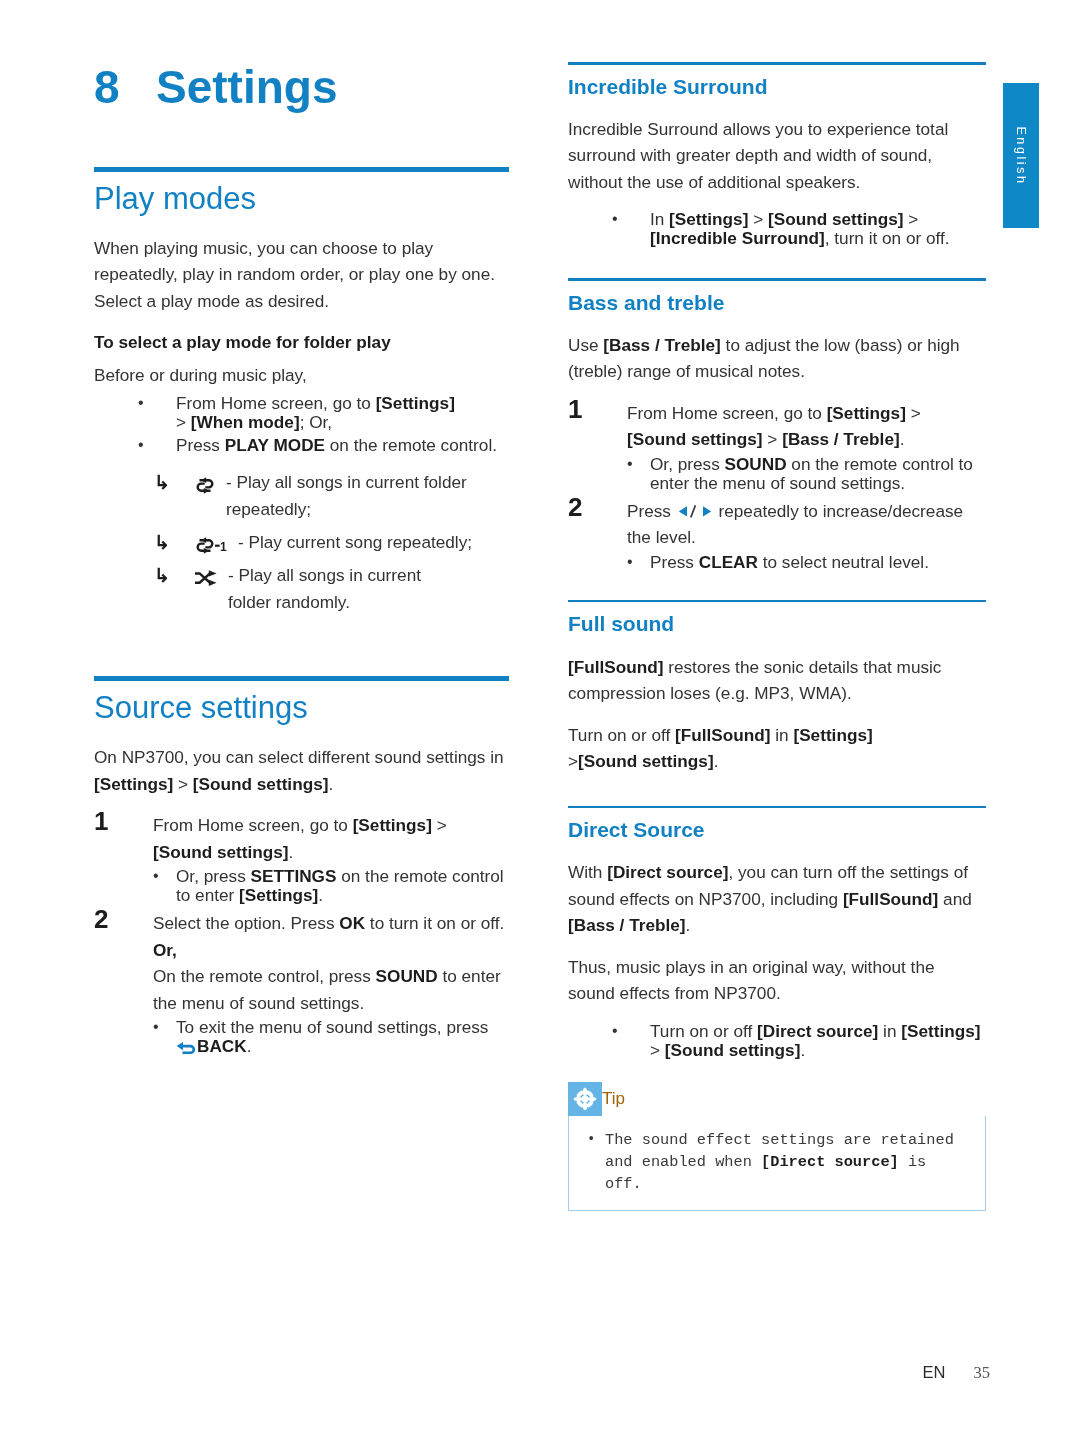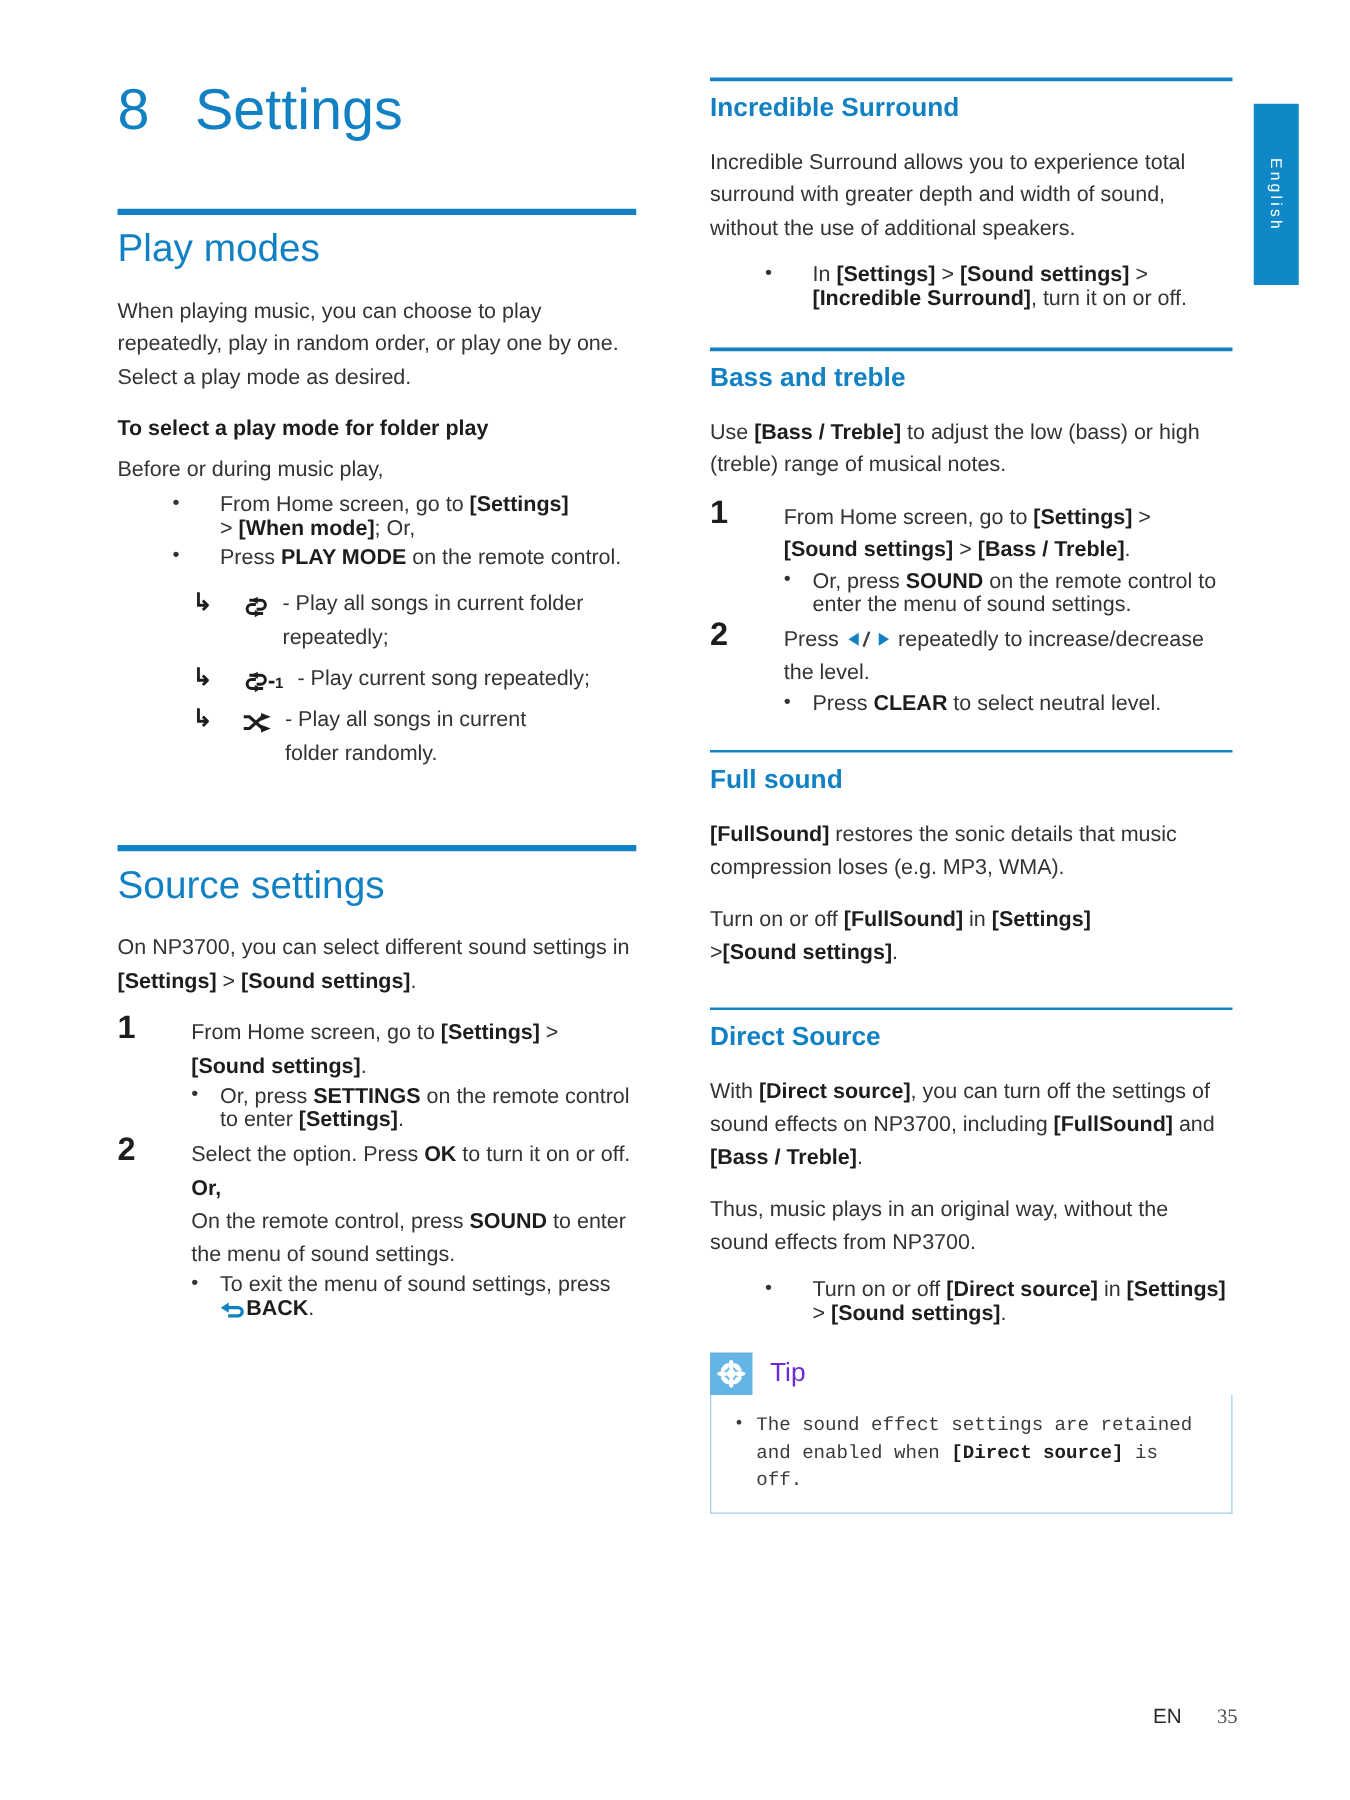--- a/index.html
+++ b/index.html
@@ -48,21 +48,21 @@
     color: #ffffff;
     font-size: 12.5px;
     letter-spacing: 2.6px;
     font-family: "Liberation Sans", sans-serif;
   }
 
   
   .chapter-title {
     color: #1281c4;
     font-size: 46px;
-    font-weight: normal;
+    font-weight: bold;
     margin: 0;
     line-height: 1.1;
     font-family: "Liberation Sans", sans-serif;
   }
   .chapter-title .num { display: inline-block; width: 62px; }
 
   .rule-h1 {
     height: 5px;
     background: #1281c4;
     margin: 0;
@@ -195,23 +195,22 @@
   .tip-badge {
     width: 34px;
     height: 34px;
     background: #64b5e6;
     display: flex;
     align-items: center;
     justify-content: center;
     flex: 0 0 auto;
   }
   .tip-label {
-    color: #6d28d9;
-    font-size: 21px;
-    margin-left: 14px;
+    color: #a16207;
+    font-size: 17px;
   }
   .tip-body {
     border: 1px solid #9fd0ee;
     border-top: none;
     padding: 13px 14px 15px 14px;
     font-family: Liberation Mono, monospace;
   }
   .tip-body ul {
     list-style: none;
     margin: 0;

